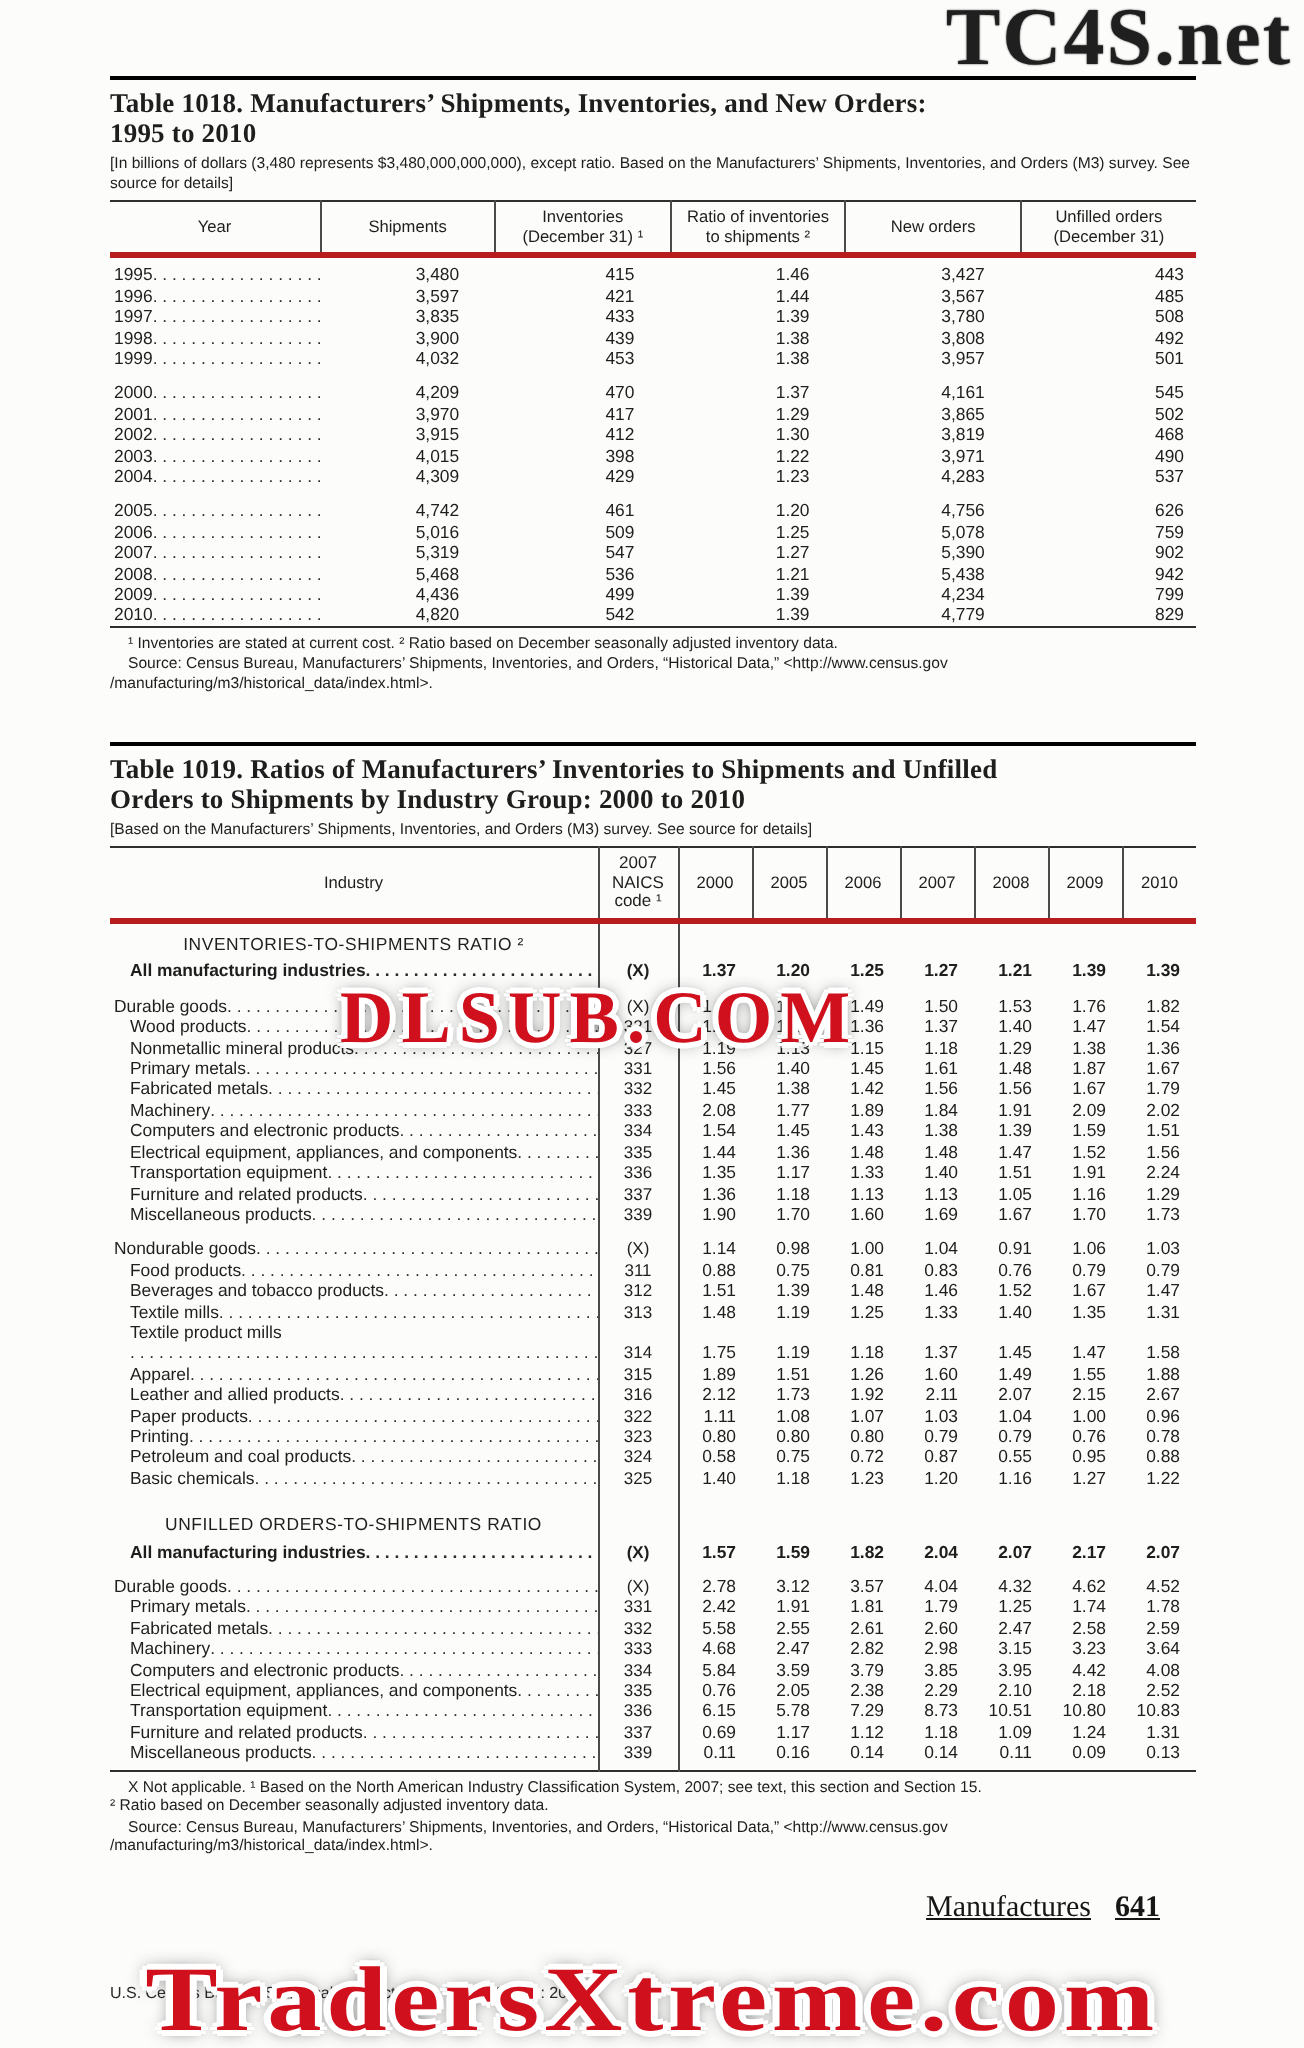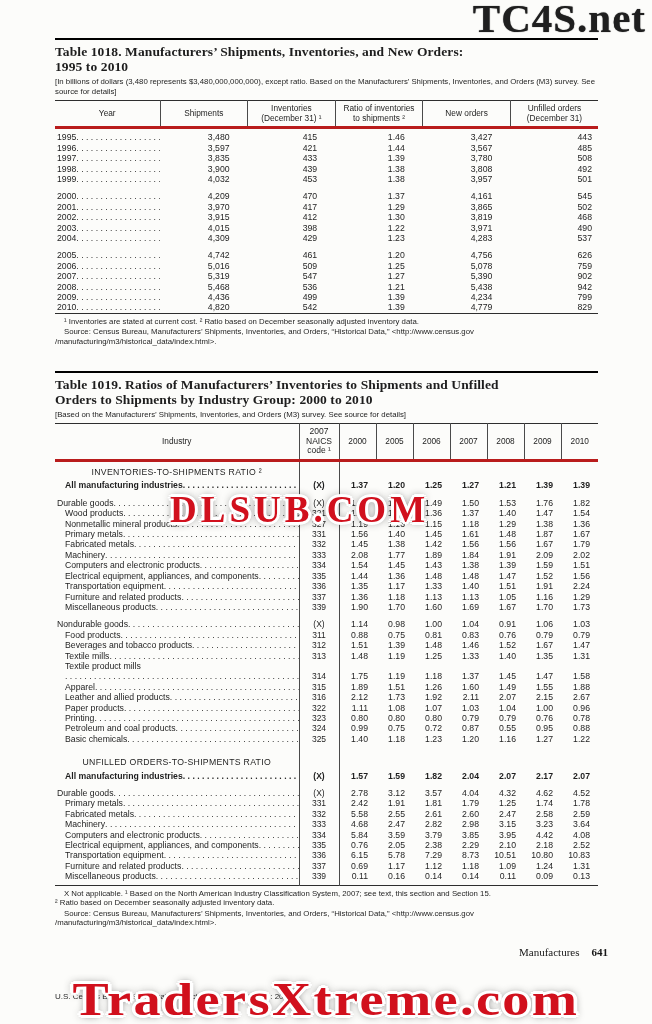--- a/index.html
+++ b/index.html
@@ -62,22 +62,22 @@
   tr.bold { font-weight:bold; }
 
   .footnote, .source {
     font-size:7.8px; line-height:9.6px; white-space:pre-line;
     text-indent:9px; margin-top:3px;
   }
   .source { margin-top:1px; }
   .section-gap { height:24px; }
 
   .page-footer-right {
-    position:absolute; right:44px; top:946px;
-    font-family:"Liberation Serif", serif; font-size:11px; color:#161616;
+    position:absolute; right:72px; top:946px;
+    font-family:"Liberation Serif", serif; font-size:15px; color:#161616;text-decoration:underline;
   }
   .page-footer-right .pgnum { margin-left:12px; font-weight:bold; }
   .imprint {
     position:absolute; left:55px; top:992px; font-size:8px; color:#2a2a2a;
   }
 
   
   .wm-top {
     position:absolute; top:-6px; right:6px;
     font-family:"Liberation Serif", serif; font-weight:bold;
@@ -763,21 +763,21 @@
               <td class="num">0.78</td>
             </tr>
             <tr>
               <td class="lblcell">
                 <div class="leadwrap" style="padding-left: 8px;">
                   <span class="lbl">Petroleum and coal products</span>
                   <span class="dots"></span>
                 </div>
               </td>
               <td class="codecol">324</td>
-              <td class="num">0.99</td>
+              <td class="num">0.58</td>
               <td class="num">0.75</td>
               <td class="num">0.72</td>
               <td class="num">0.87</td>
               <td class="num">0.55</td>
               <td class="num">0.95</td>
               <td class="num">0.88</td>
             </tr>
             <tr>
               <td class="lblcell">
                 <div class="leadwrap" style="padding-left: 8px;">

